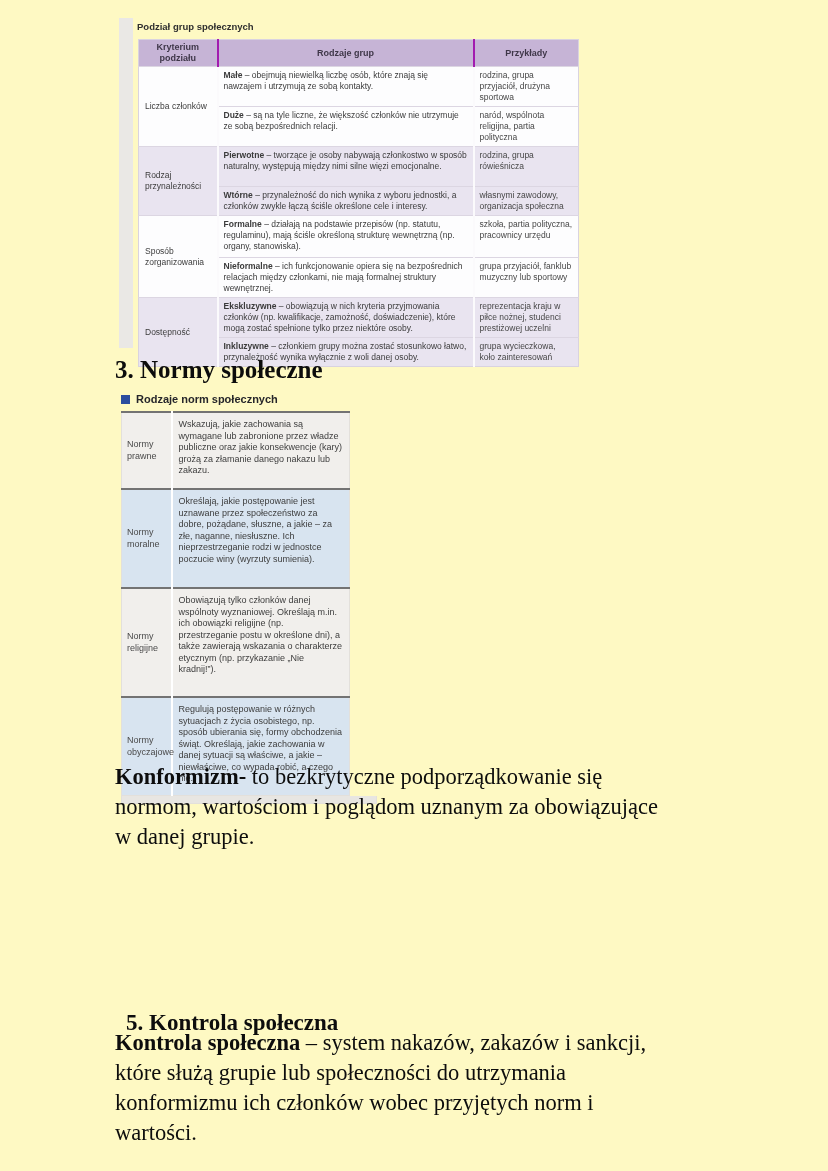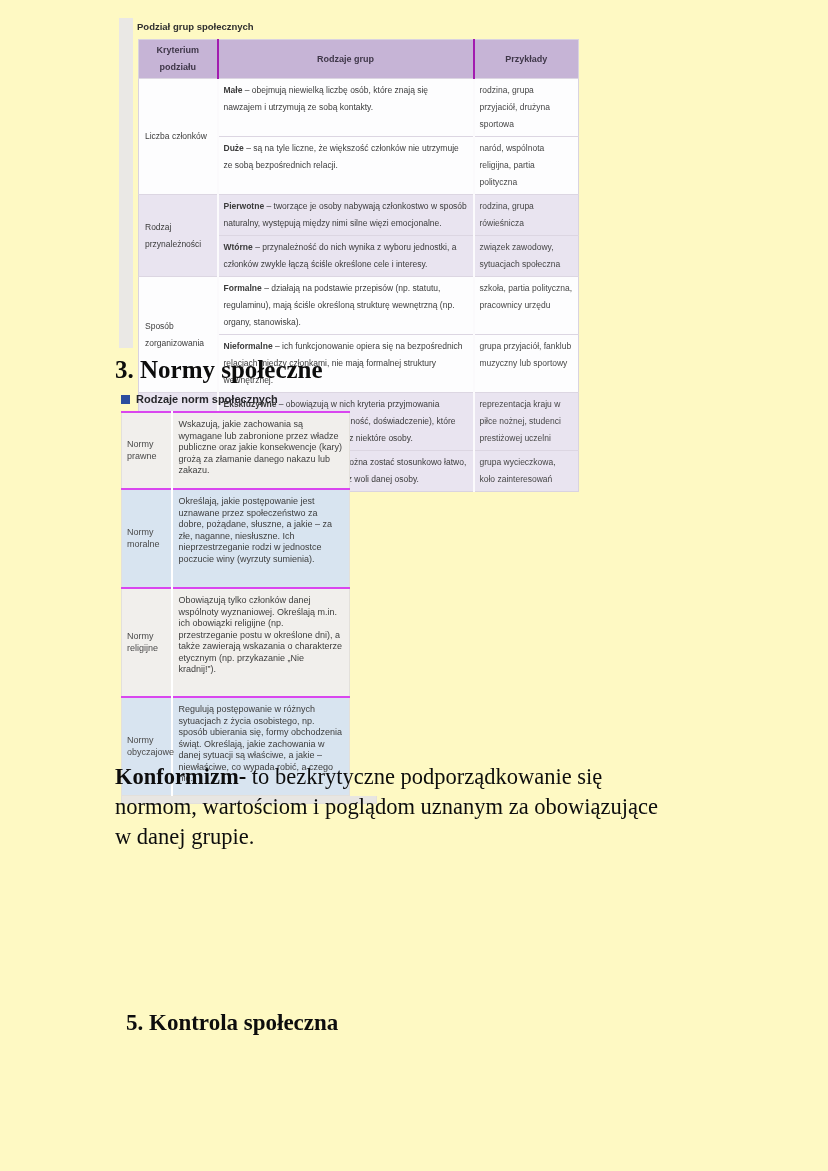--- a/index.html
+++ b/index.html
@@ -4,21 +4,21 @@
 <style>
   html,body{margin:0;padding:0;}
   body{background:#ffffff;width:828px;height:1171px;position:relative;
        font-family:"Liberation Sans",sans-serif;}
   .page{position:absolute;inset:0;background:#fef9c3;overflow:hidden;}
 
   
   .t1-strip{position:absolute;left:119px;top:18px;width:14px;height:330px;background:#eae8e5;}
   .t1-title{position:absolute;left:137px;top:21px;font-size:9.5px;font-weight:bold;color:#2f2f2f;}
   table.t1{position:absolute;left:138px;top:39px;width:440px;border-collapse:collapse;
-           table-layout:fixed;font-size:8.5px;line-height:17px;color:#3b3b3b;
+           table-layout:fixed;font-size:8.5px;line-height:11px;color:#3b3b3b;
            border:1px solid #d9d3e0;padding-left:40px;}
   table.t1 th{background:#c6b4d6;color:#3f3749;font-weight:bold;font-size:9px;
               text-align:center;vertical-align:middle;padding:2px 4px;
               border-left:2px solid #a21caf;}
   table.t1 td{vertical-align:top;padding:3px 5px;border-top:1px solid #dcd6e2;
               border-left:2px solid #fbfafc;}
   table.t1 td.crit{vertical-align:middle;color:#3c3c3c;border-left:none;padding-left:6px;}
   table.t1 td.ex{color:#474747;}
   table.t1 .b{font-weight:bold;}
   tr.gA{background:#fdfdfe;}
@@ -28,21 +28,21 @@
   .h-norms{position:absolute;left:115px;top:356px;margin:0;
            font-family:"Liberation Serif",serif;font-size:25px;font-weight:bold;color:#0c0c0c;}
 
   
   .t2-block{position:absolute;left:121px;top:393px;width:256px;}
   .t2-title{display:flex;align-items:center;gap:6px;margin:0 0 6px 0;
             font-size:11px;font-weight:bold;color:#26262a;}
   .sq{width:9px;height:9px;background:#2b4d9e;display:inline-block;flex:0 0 auto;}
   table.t2{width:228px;border-collapse:collapse;table-layout:fixed;
            font-size:9px;line-height:11.5px;color:#3d3d3d;border:1px solid #e3e0db;}
-  table.t2 td{vertical-align:top;padding:6px 6px;border-top:2px solid #d946ef;}
+  table.t2 td{vertical-align:top;padding:6px 6px;border-top:2px solid #737373;}
   table.t2 td.lbl{vertical-align:middle;color:#4a4a4a;padding-left:5px;
                   border-right:2px solid #ffffff;}
   tr.rA{background:#f1efec;}
   tr.rB{background:#d8e4f0;}
   .t2-bottom{height:7px;background:#e8e6e2;border:1px solid #e3e0db;border-top:none;}
 
   
   .body{position:absolute;margin:0;font-family:"Liberation Serif",serif;
         font-size:22.5px;line-height:30px;color:#0d0d0d;width:660px;}
   .body b{font-weight:bold;}
@@ -82,21 +82,21 @@
       <td class="desc"><span class="b">Duże</span><span> – są na tyle liczne, że większość członków nie utrzymuje ze sobą bezpośrednich relacji.</span></td>
       <td class="ex">naród, wspólnota religijna, partia polityczna</td>
     </tr>
     <tr class="gB" style="height:40px">
       <td class="crit" rowspan="2">Rodzaj przynależności</td>
       <td class="desc"><span class="b">Pierwotne</span><span> – tworzące je osoby nabywają członkostwo w sposób naturalny, występują między nimi silne więzi emocjonalne.</span></td>
       <td class="ex">rodzina, grupa rówieśnicza</td>
     </tr>
     <tr class="gB" style="height:26px">
       <td class="desc"><span class="b">Wtórne</span><span> – przynależność do nich wynika z wyboru jednostki, a członków zwykle łączą ściśle określone cele i interesy.</span></td>
-      <td class="ex">związek zawodowy, sytuacjach społeczna</td>
+      <td class="ex">własnymi zawodowy, organizacja społeczna</td>
     </tr>
     <tr class="gA" style="height:42px">
       <td class="crit" rowspan="2">Sposób zorganizowania</td>
       <td class="desc"><span class="b">Formalne</span><span> – działają na podstawie przepisów (np. statutu, regulaminu), mają ściśle określoną strukturę wewnętrzną (np. organy, stanowiska).</span></td>
       <td class="ex">szkoła, partia polityczna, pracownicy urzędu</td>
     </tr>
     <tr class="gA" style="height:40px">
       <td class="desc"><span class="b">Nieformalne</span><span> – ich funkcjonowanie opiera się na bezpośrednich relacjach między członkami, nie mają formalnej struktury wewnętrznej.</span></td>
       <td class="ex">grupa przyjaciół, fanklub muzyczny lub sportowy</td>
     </tr>
@@ -146,14 +146,18 @@
     <div class="t2-bottom"></div>
   </div>
 
   <p class="body p1"><b>Konformizm-</b><span class="lines"> to bezkrytyczne podporządkowanie się
 normom, wartościom i poglądom uznanym za obowiązujące
 w danej grupie.</span></p>
 
 
   <h2 class="h-kontrola">5. Kontrola społeczna</h2>
 
+  <p class="body p3"><b>Kontrola społeczna</b><span class="lines"> – system nakazów, zakazów i sankcji,
+które służą grupie lub społeczności do utrzymania
+konformizmu ich członków wobec przyjętych norm i
+wartości.</span></p>
 
 </div>
 
 </body></html>

